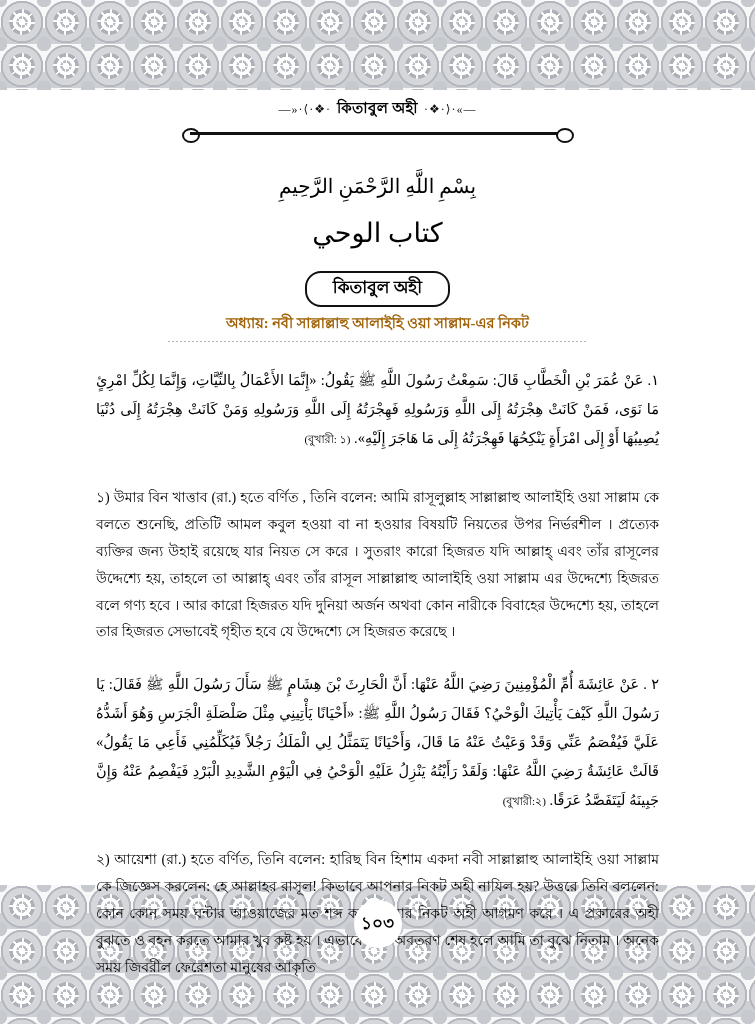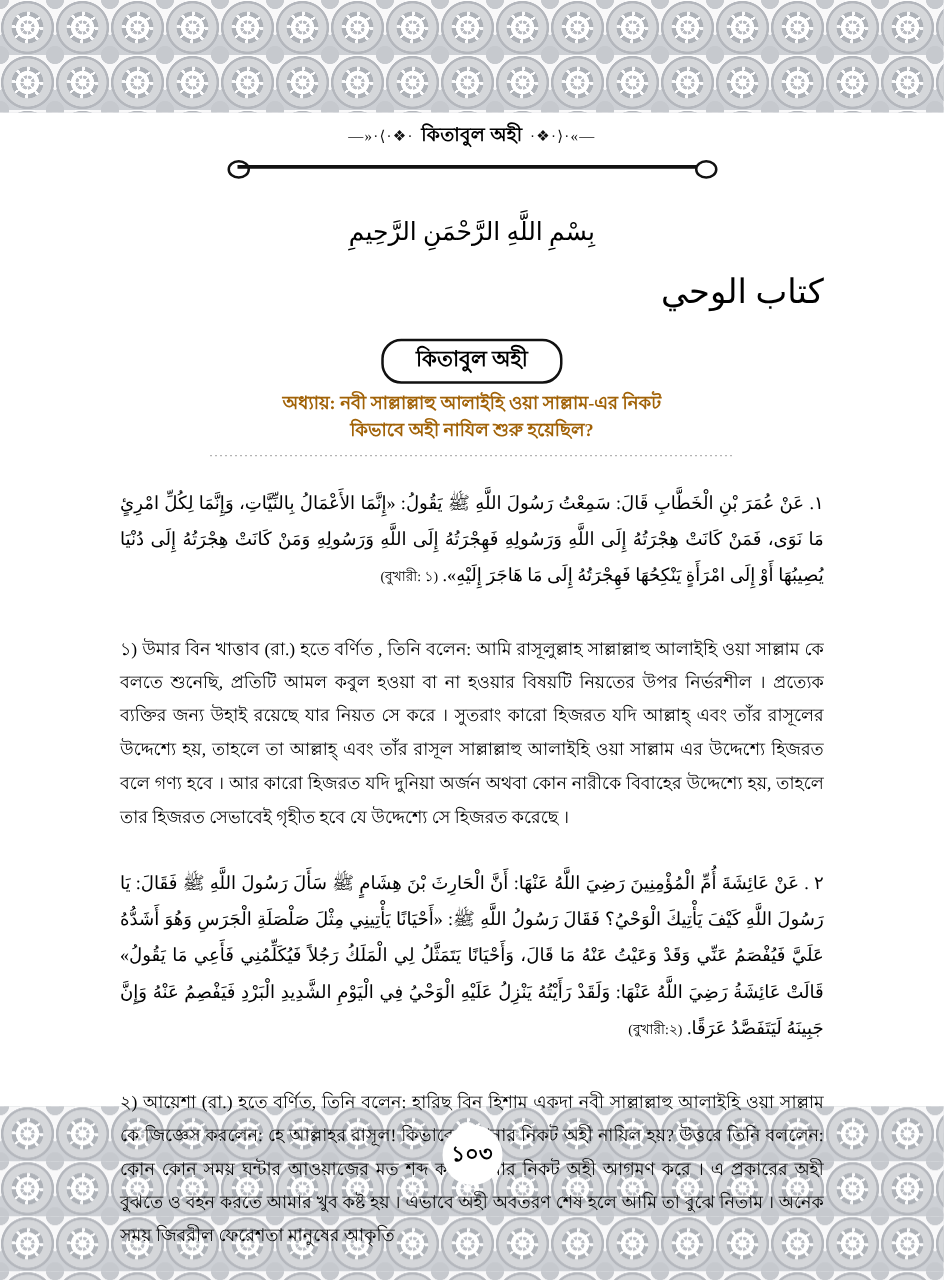--- a/index.html
+++ b/index.html
@@ -137,20 +137,21 @@
   .bismillah {
     text-align: center;
     margin-top: 34px;
     font-family: "Liberation Serif", serif;
     font-size: 20px;
     color: #000;
     direction: rtl;
     line-height: 1.35;
   }
   .kitab-arabic {
+    text-align: center;
     margin-top: 16px;
     font-family: "Liberation Serif", serif;
     font-size: 27px;
     color: #000;
     direction: rtl;
     line-height: 1.3;
   }
 
   
   .badge-wrap {
@@ -256,21 +257,20 @@
     <div class="bismillah">بِسْمِ اللَّهِ الرَّحْمَنِ الرَّحِيمِ</div>
 
     <div class="kitab-arabic">كتاب الوحي</div>
 
     <div class="badge-wrap">
       <div class="badge">কিতাবুল অহী</div>
     </div>
 
     <div class="chapter-heading">
       <span>অধ্যায়: নবী সাল্লাল্লাহু আলাইহি ওয়া সাল্লাম-এর নিকট</span>
-      <span class="l2">কিভাবে অহী নাযিল শুরু হয়েছিল?</span>
     </div>
     <div class="dotted-div"></div>
 
     <div class="hadith-arabic">
       <span>١. عَنْ عُمَرَ بْنِ الْخَطَّابِ قَالَ: سَمِعْتُ رَسُولَ اللَّهِ ﷺ يَقُولُ: «إِنَّمَا الأَعْمَالُ بِالنِّيَّاتِ، وَإِنَّمَا لِكُلِّ امْرِئٍ مَا نَوَى، فَمَنْ كَانَتْ هِجْرَتُهُ إِلَى اللَّهِ وَرَسُولِهِ فَهِجْرَتُهُ إِلَى اللَّهِ وَرَسُولِهِ وَمَنْ كَانَتْ هِجْرَتُهُ إِلَى دُنْيَا يُصِيبُهَا أَوْ إِلَى امْرَأَةٍ يَنْكِحُهَا فَهِجْرَتُهُ إِلَى مَا هَاجَرَ إِلَيْهِ».</span>
       <span class="ref">(বুখারী: ১)</span>
     </div>
 
     <div class="hadith-bangla">১) উমার বিন খাত্তাব (রা.) হতে বর্ণিত , তিনি বলেন: আমি রাসূলুল্লাহ সাল্লাল্লাহু আলাইহি ওয়া সাল্লাম কে বলতে শুনেছি,  প্রতিটি আমল কবুল হওয়া বা না হওয়ার বিষয়টি নিয়তের উপর নির্ভরশীল । প্রত্যেক ব্যক্তির জন্য উহাই রয়েছে যার নিয়ত সে করে । সুতরাং কারো হিজরত যদি আল্লাহ্ এবং তাঁর রাসূলের উদ্দেশ্যে হয়, তাহলে তা আল্লাহ্ এবং তাঁর রাসূল সাল্লাল্লাহু আলাইহি ওয়া সাল্লাম এর উদ্দেশ্যে হিজরত বলে গণ্য হবে । আর কারো হিজরত যদি দুনিয়া অর্জন অথবা কোন নারীকে বিবাহের উদ্দেশ্যে হয়, তাহলে তার হিজরত সেভাবেই গৃহীত হবে যে উদ্দেশ্যে সে হিজরত করেছে ।</div>
 

